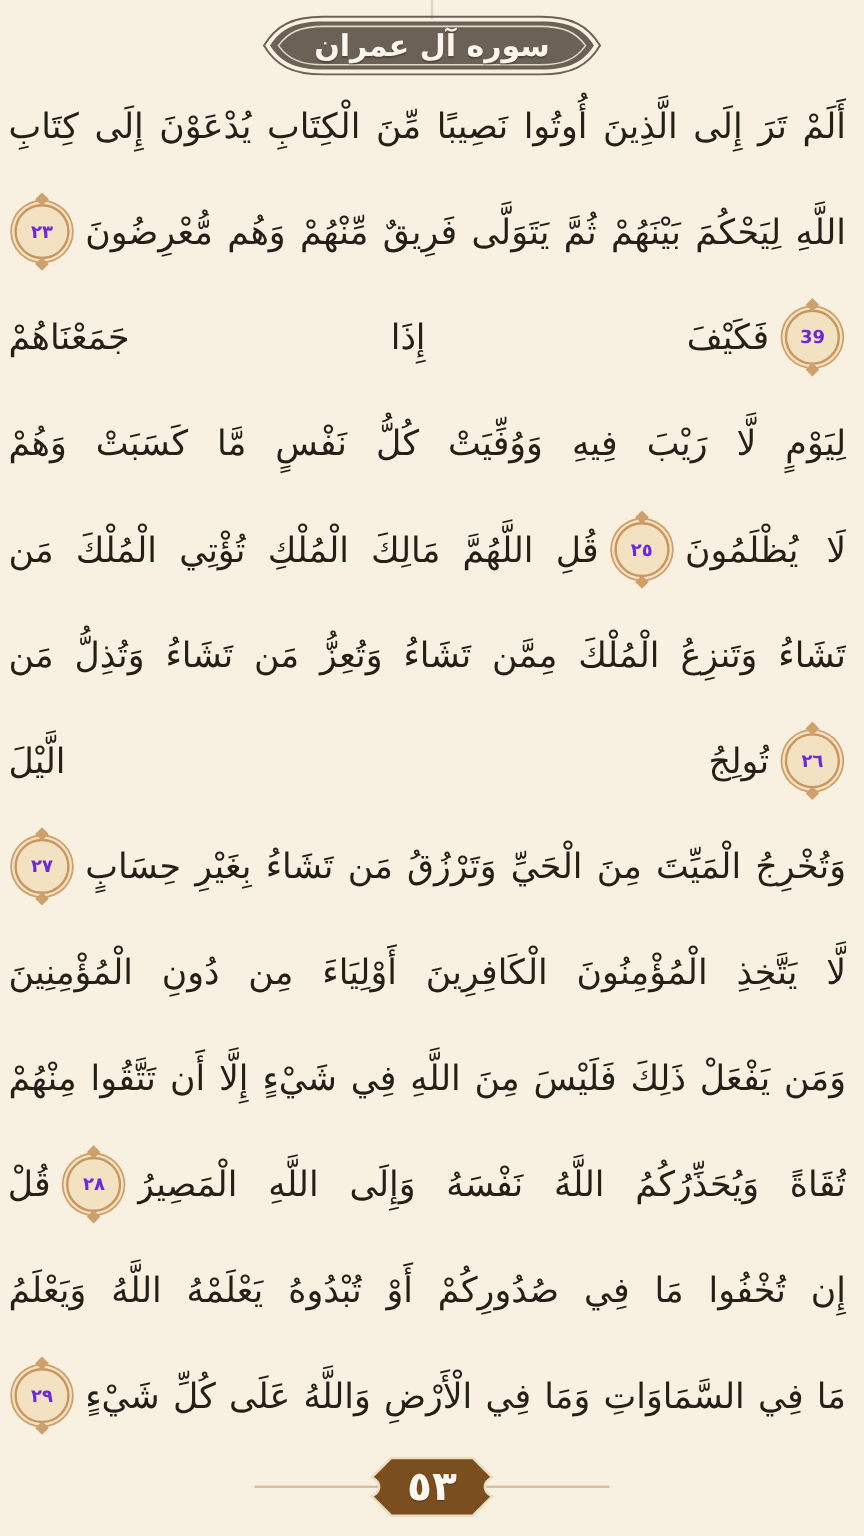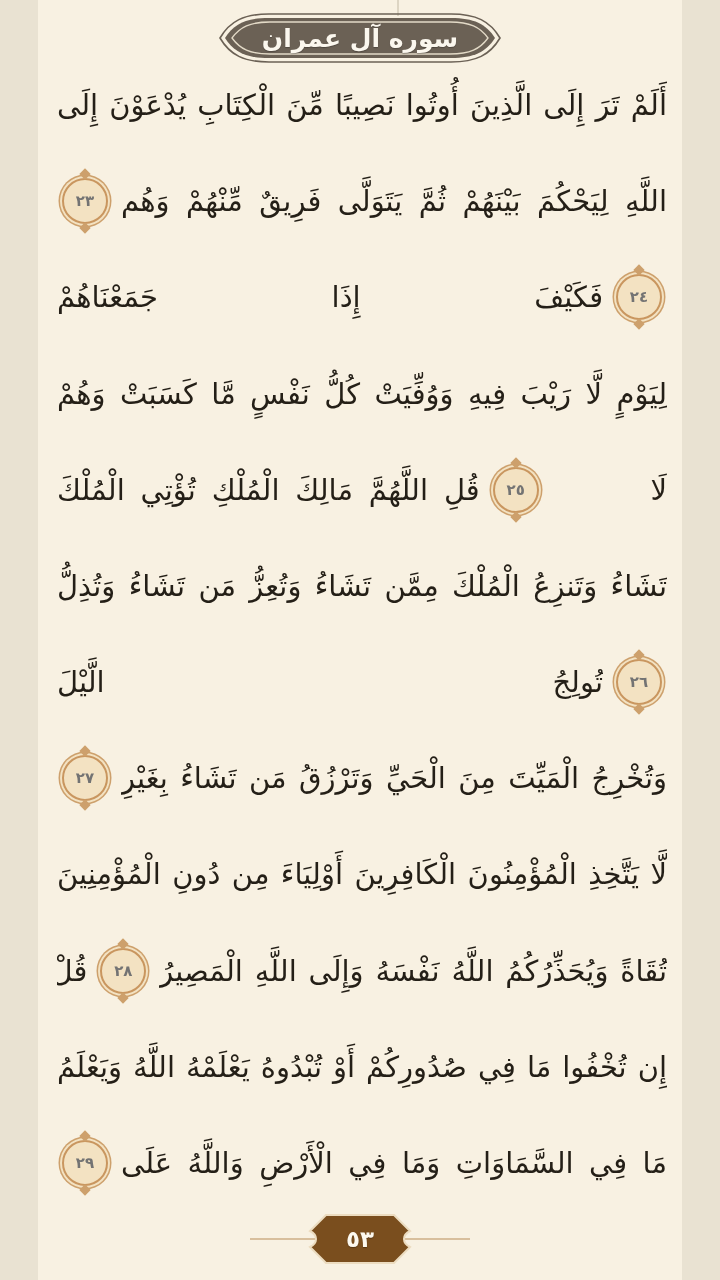--- a/index.html
+++ b/index.html
@@ -1,17 +1,17 @@
 <!DOCTYPE html>
 <html lang="ar" dir="rtl"><head>
 <meta charset="utf-8">
 <style>
   html,body{margin:0;padding:0;background:#e9e2d2;}
   .screen{
-    position:relative;width:644px;height:1280px;margin:0 auto;
+    position:relative;width:720px;height:1280px;margin:0 auto;
     background:#f8f1e2;overflow:hidden;
     font-family:"DejaVu Sans",sans-serif;
   }
   
   .top-mark{
     position:absolute;top:0;left:359px;width:2px;height:16px;
     background:#ddd5c3;
   }
   .header{
     position:absolute;top:10px;left:0;right:0;height:56px;
@@ -19,39 +19,39 @@
   }
   .surah-badge{position:relative;width:282px;height:52px;}
   .surah-badge svg{position:absolute;inset:0;display:block;}
   .surah-title{
     position:absolute;inset:0;display:flex;align-items:center;justify-content:center;
     color:#fbf7ee;font-size:25px;font-weight:bold;direction:rtl;
     text-shadow:0 1px 1px rgba(0,0,0,.25);
   }
   
   .mushaf{
-    position:absolute;top:70px;left:19px;right:15px;height:1128px;
+    position:absolute;top:70px;left:7px;right:15px;height:1128px;
     display:flex;flex-direction:column;justify-content:space-between;
     direction:rtl;
   }
   .line{
     display:flex;direction:rtl;align-items:center;gap:8px;
     height:70px;color:#241f17;font-size:29px;font-weight:500;
     overflow:hidden;
   }
   .seg{
     min-width:0;line-height:70px;height:70px;overflow:hidden;
     text-align:justify;text-align-last:justify;white-space:normal;
   }
   .seg.solo{flex:1 1 auto;}
   .ayah-marker{
     flex:0 0 auto;width:42px;height:42px;border-radius:50%;
     background:#f3e2c2;border:2px solid #c9965f;
     box-shadow:0 0 0 2px #f3e2c2,0 0 0 3.5px #cda06c;
-    color:#737373;font-size:15px;font-weight:bold;
+    color:#6d28d9;font-size:15px;font-weight:bold;
     display:flex;align-items:center;justify-content:center;
     position:relative;direction:ltr;margin:0 5px;
   }
   .ayah-marker::before,.ayah-marker::after{
     content:"";position:absolute;left:50%;width:8px;height:8px;
     background:#cda06c;transform:translateX(-50%) rotate(45deg);
   }
   .ayah-marker::before{top:-10px;}
   .ayah-marker::after{bottom:-10px;}
   
@@ -60,21 +60,21 @@
     display:flex;justify-content:center;align-items:center;
   }
   .footer-rule{
     position:absolute;top:28px;left:212px;right:212px;height:2px;
     background:#d8bf9d;
   }
   .page-badge{position:relative;width:110px;height:56px;}
   .page-badge svg{position:absolute;inset:0;display:block;}
   .page-number{
     position:absolute;inset:0;display:flex;align-items:center;justify-content:center;
-    color:#fdf9ef;font-size:23px;font-weight:bold;direction:ltr;
+    color:#fdf9ef;font-size:34px;font-weight:bold;direction:ltr;
     text-shadow:0 1px 1px rgba(0,0,0,.3);
   }
 </style>
 </head>
 <body>
 
 <div class="screen">
 
   <div class="top-mark"></div>
 
@@ -91,21 +91,21 @@
 
   <main class="mushaf" id="mushaf">
       <div class="line">
         <span class="seg solo" style="flex-grow: 86; flex-basis: 0px;">أَلَمْ تَرَ إِلَى الَّذِينَ أُوتُوا نَصِيبًا مِّنَ الْكِتَابِ يُدْعَوْنَ إِلَى كِتَابِ</span>
       </div>
       <div class="line">
         <span class="seg solo" style="flex-grow: 83; flex-basis: 0px;">اللَّهِ لِيَحْكُمَ بَيْنَهُمْ ثُمَّ يَتَوَلَّى فَرِيقٌ مِّنْهُمْ وَهُم مُّعْرِضُونَ</span>
         <span class="ayah-marker">٢٣</span>
       </div>
       <div class="line">
-        <span class="ayah-marker">٢٤</span>
+        <span class="ayah-marker">39</span>
         <span class="seg" style="flex-grow: 28; flex-basis: 0px;">فَكَيْفَ إِذَا جَمَعْنَاهُمْ</span>
       </div>
       <div class="line">
         <span class="seg solo" style="flex-grow: 72; flex-basis: 0px;">لِيَوْمٍ لَّا رَيْبَ فِيهِ وَوُفِّيَتْ كُلُّ نَفْسٍ مَّا كَسَبَتْ وَهُمْ</span>
       </div>
       <div class="line">
         <span class="seg" style="flex-grow: 15; flex-basis: 0px;">لَا يُظْلَمُونَ</span>
         <span class="ayah-marker">٢٥</span>
         <span class="seg" style="flex-grow: 55; flex-basis: 0px;">قُلِ اللَّهُمَّ مَالِكَ الْمُلْكِ تُؤْتِي الْمُلْكَ مَن</span>
       </div>
@@ -115,20 +115,23 @@
       <div class="line">
         <span class="ayah-marker">٢٦</span>
         <span class="seg" style="flex-grow: 16; flex-basis: 0px;">تُولِجُ الَّيْلَ</span>
       </div>
       <div class="line">
         <span class="seg solo" style="flex-grow: 75; flex-basis: 0px;">وَتُخْرِجُ الْمَيِّتَ مِنَ الْحَيِّ وَتَرْزُقُ مَن تَشَاءُ بِغَيْرِ حِسَابٍ</span>
         <span class="ayah-marker">٢٧</span>
       </div>
       <div class="line">
         <span class="seg solo" style="flex-grow: 80; flex-basis: 0px;">لَّا يَتَّخِذِ الْمُؤْمِنُونَ الْكَافِرِينَ أَوْلِيَاءَ مِن دُونِ الْمُؤْمِنِينَ</span>
+      </div>
+      <div class="line">
+        <span class="seg solo" style="flex-grow: 84; flex-basis: 0px;">وَمَن يَفْعَلْ ذَلِكَ فَلَيْسَ مِنَ اللَّهِ فِي شَيْءٍ إِلَّا أَن تَتَّقُوا مِنْهُمْ</span>
       </div>
       <div class="line">
         <span class="seg" style="flex-grow: 67; flex-basis: 0px;">تُقَاةً وَيُحَذِّرُكُمُ اللَّهُ نَفْسَهُ وَإِلَى اللَّهِ الْمَصِيرُ</span>
         <span class="ayah-marker">٢٨</span>
         <span class="seg" style="flex-grow: 4; flex-basis: 0px;">قُلْ</span>
       </div>
       <div class="line">
         <span class="seg solo" style="flex-grow: 77; flex-basis: 0px;">إِن تُخْفُوا مَا فِي صُدُورِكُمْ أَوْ تُبْدُوهُ يَعْلَمْهُ اللَّهُ وَيَعْلَمُ</span>
       </div>
       <div class="line">

